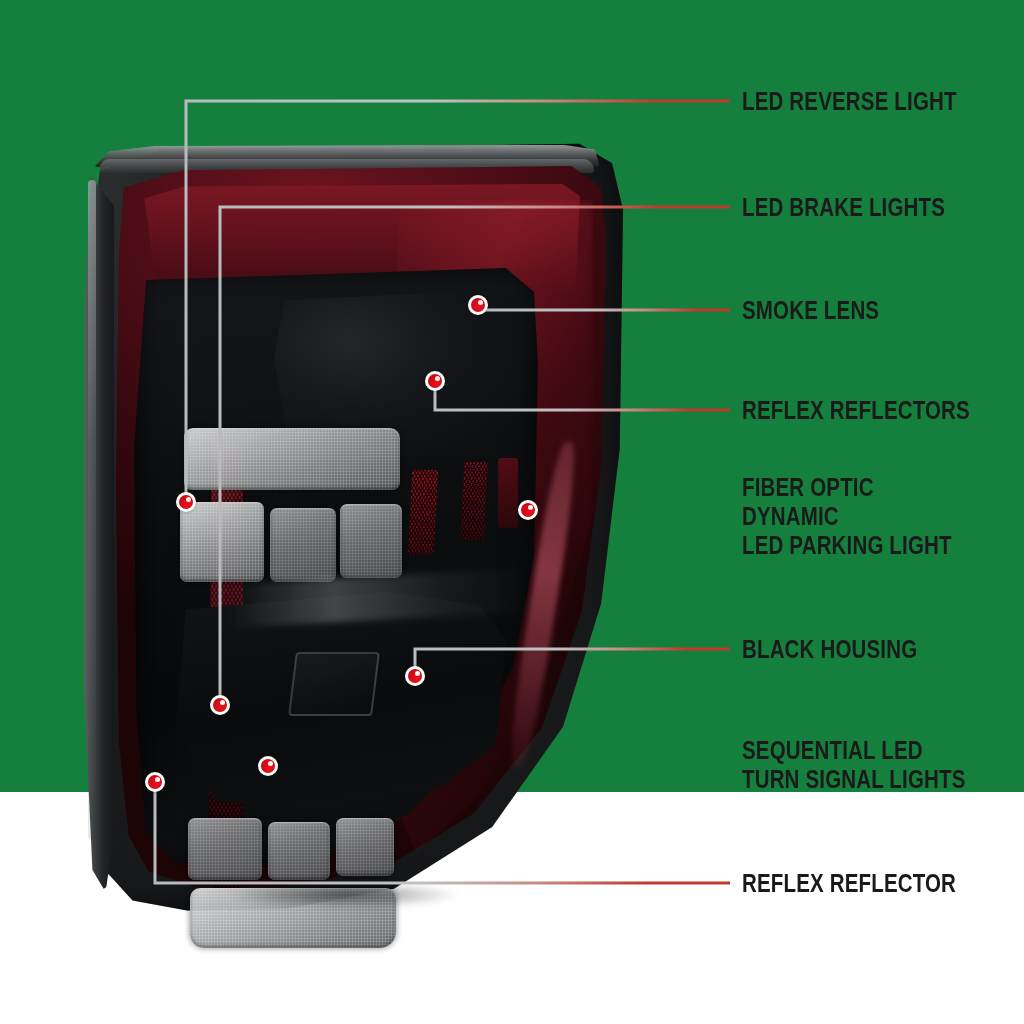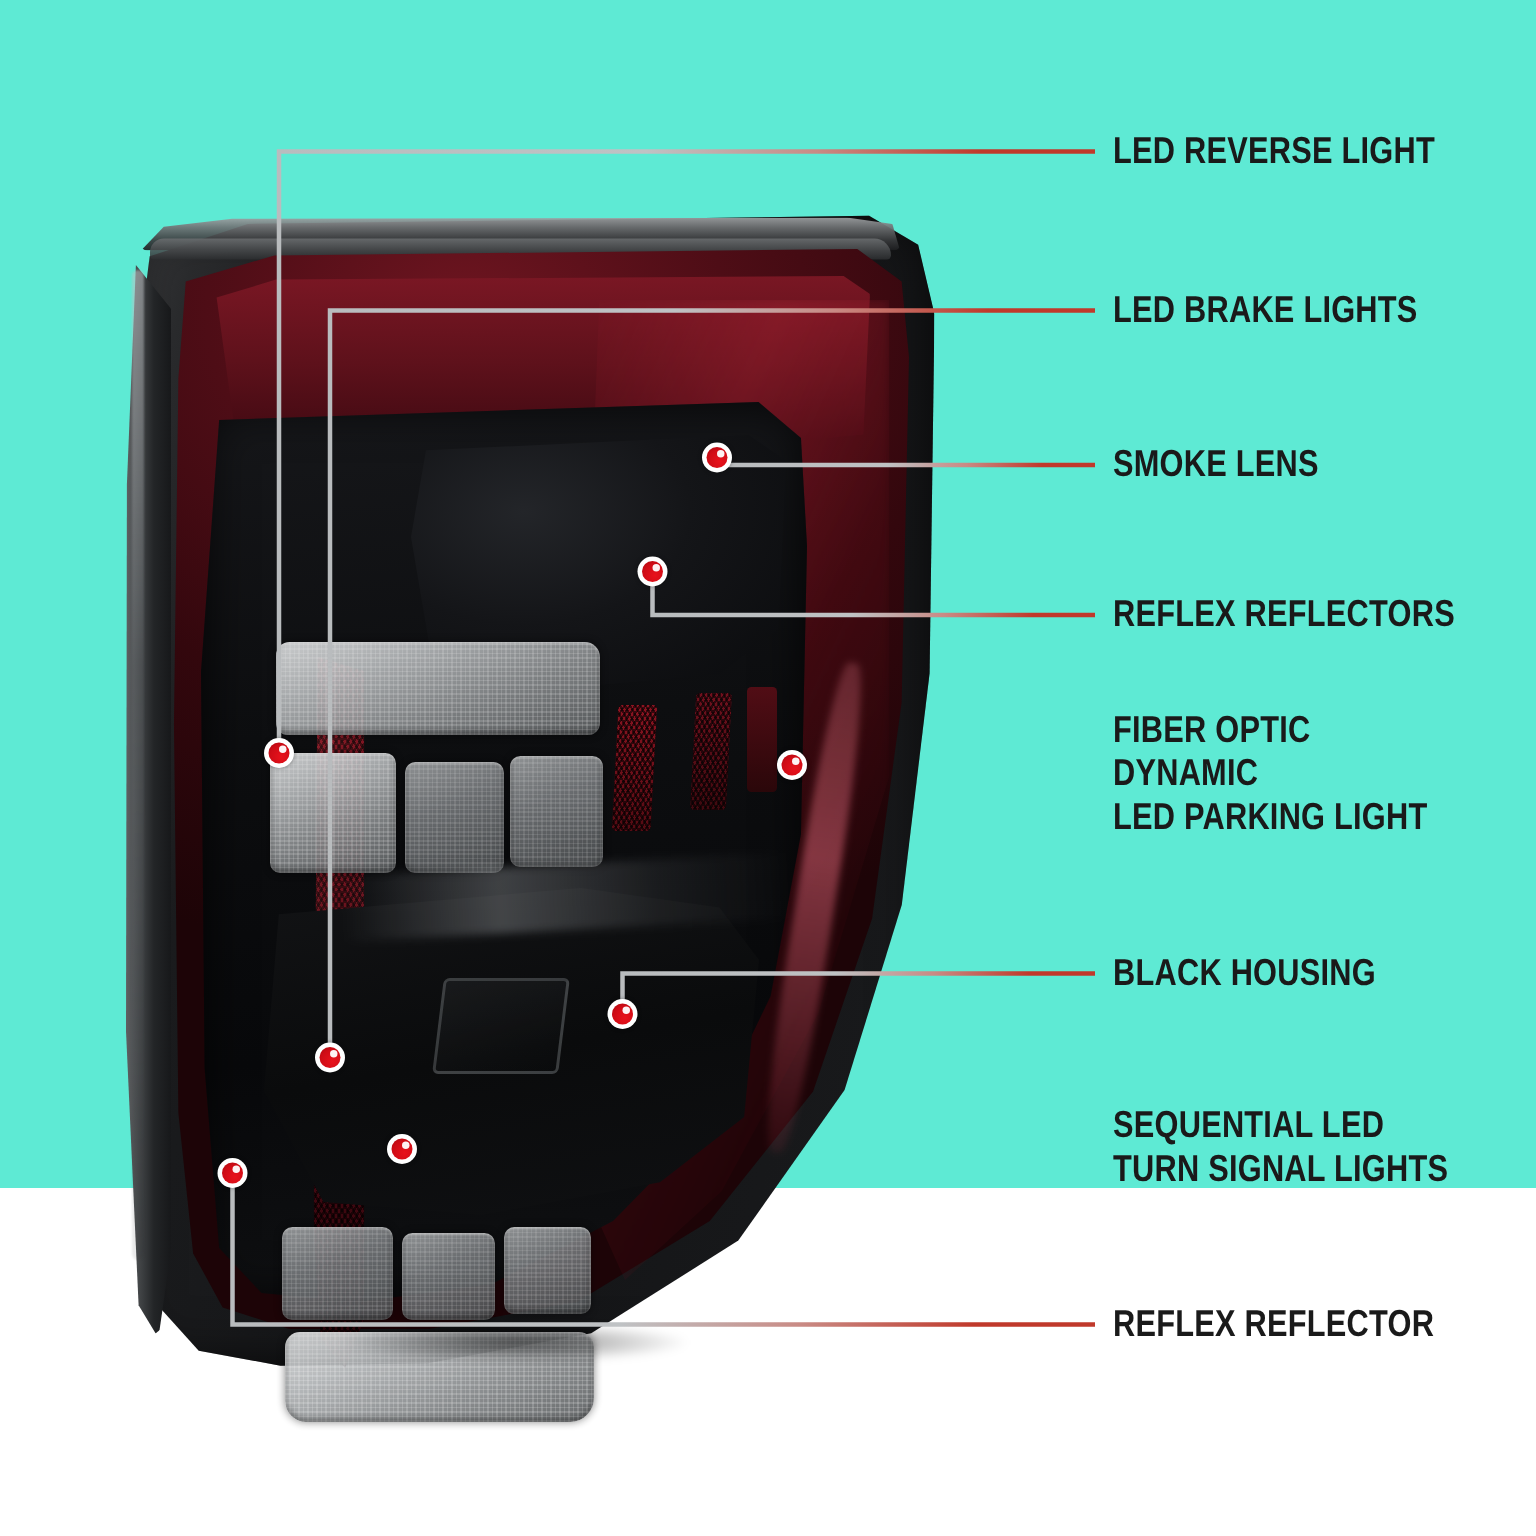--- a/index.html
+++ b/index.html
@@ -10,21 +10,21 @@
     height: 1024px;
     background: #ffffff;
     font-family: "Liberation Sans", "DejaVu Sans", sans-serif;
     overflow: hidden;
   }
 
   #stage {
     position: relative;
     width: 1024px;
     height: 792px;
-    background: #5eead4;
+    background: #15803d;
   }
 
   
   #product {
     position: absolute;
     left: 78px;
     top: 140px;
     width: 545px;
     height: 772px;
   }

